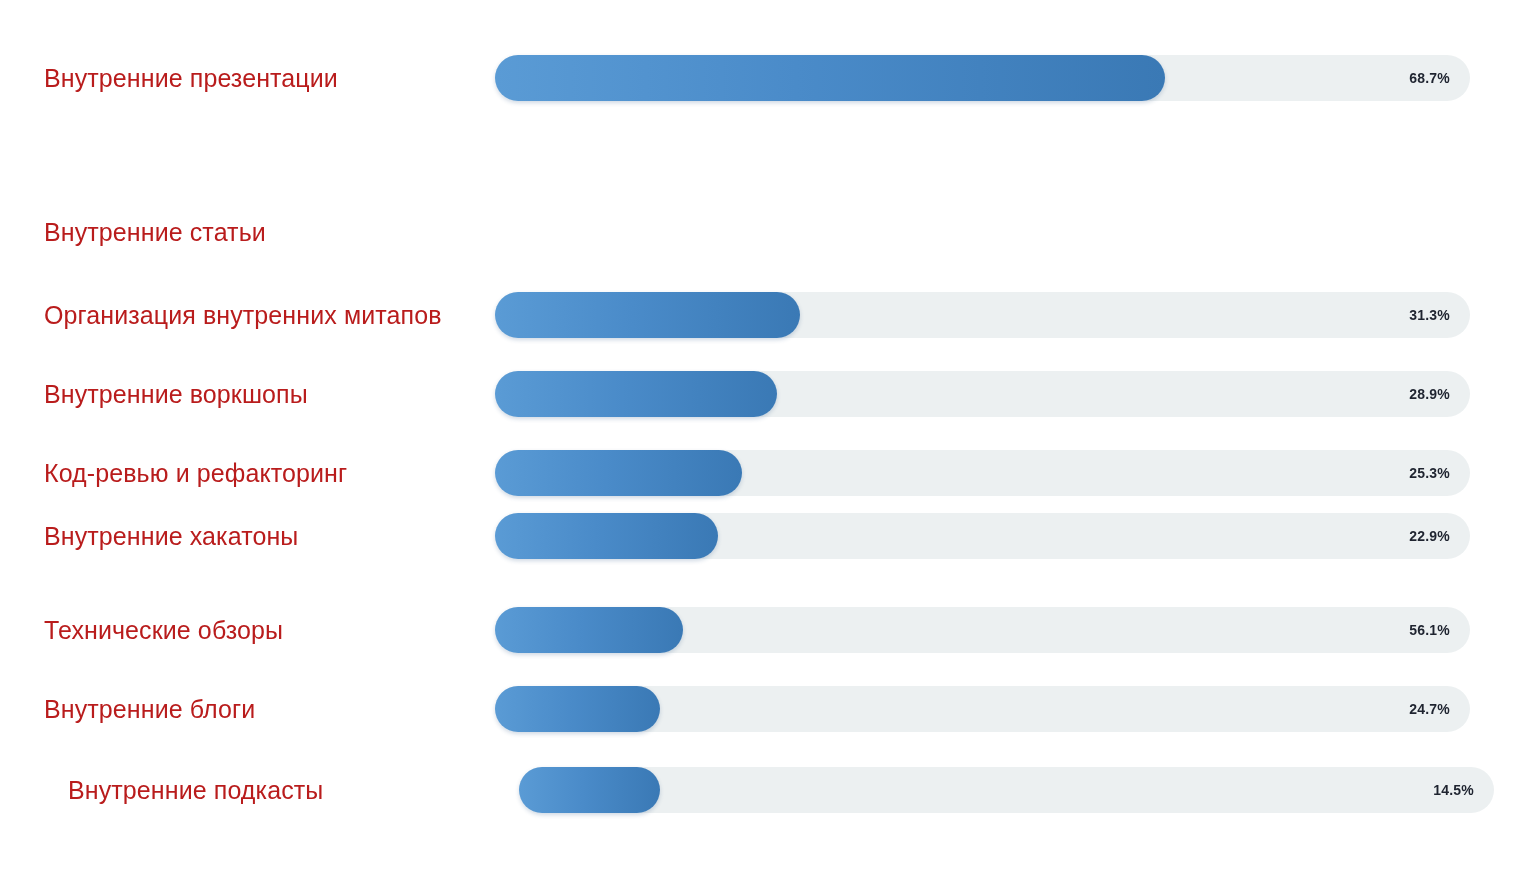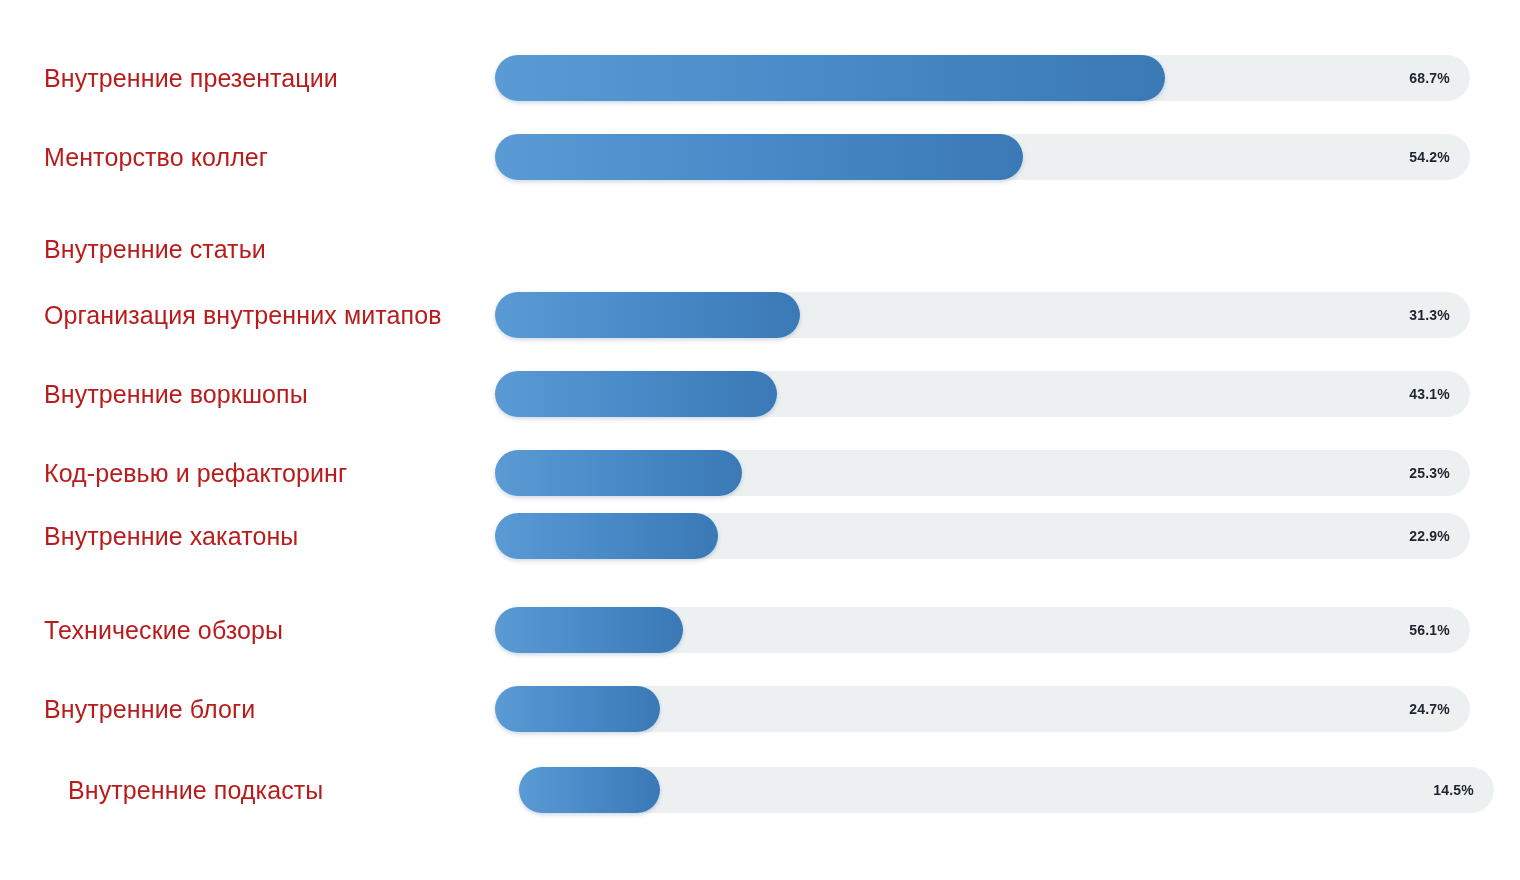--- a/index.html
+++ b/index.html
@@ -79,42 +79,35 @@
 <body>
 
 <div id="chart">
     <div class="row" style="top: 55px;">
       <div class="row-label">Внутренние презентации</div>
       <div class="track">
         <div class="fill" style="width: 669.825px;"></div>
         <div class="value">68.7%</div>
       </div>
     </div>
-    <div class="row" style="top: 133.9px;">
-      <div class="row-label">Менторство коллег</div>
-      <div class="track">
-        <div class="fill" style="width: 528.45px;"></div>
-        <div class="value">54.2%</div>
-      </div>
-    </div>
-    <div class="row" style="top: 226px;">
+    <div class="row" style="top: 209px;">
       <div class="row-label">Внутренние статьи</div>
     </div>
     <div class="row" style="top: 291.7px;">
       <div class="row-label">Организация внутренних митапов</div>
       <div class="track">
         <div class="fill" style="width: 305.175px;"></div>
         <div class="value">31.3%</div>
       </div>
     </div>
     <div class="row" style="top: 370.6px;">
       <div class="row-label">Внутренние воркшопы</div>
       <div class="track">
         <div class="fill" style="width: 281.775px;"></div>
-        <div class="value">43.1%</div>
+        <div class="value">28.9%</div>
       </div>
     </div>
     <div class="row" style="top: 449.5px; text-align: center;">
       <div class="row-label">Код-ревью и рефакторинг</div>
       <div class="track">
         <div class="fill" style="width: 246.675px;"></div>
         <div class="value">25.3%</div>
       </div>
     </div>
     <div class="row" style="top: 513px;">

